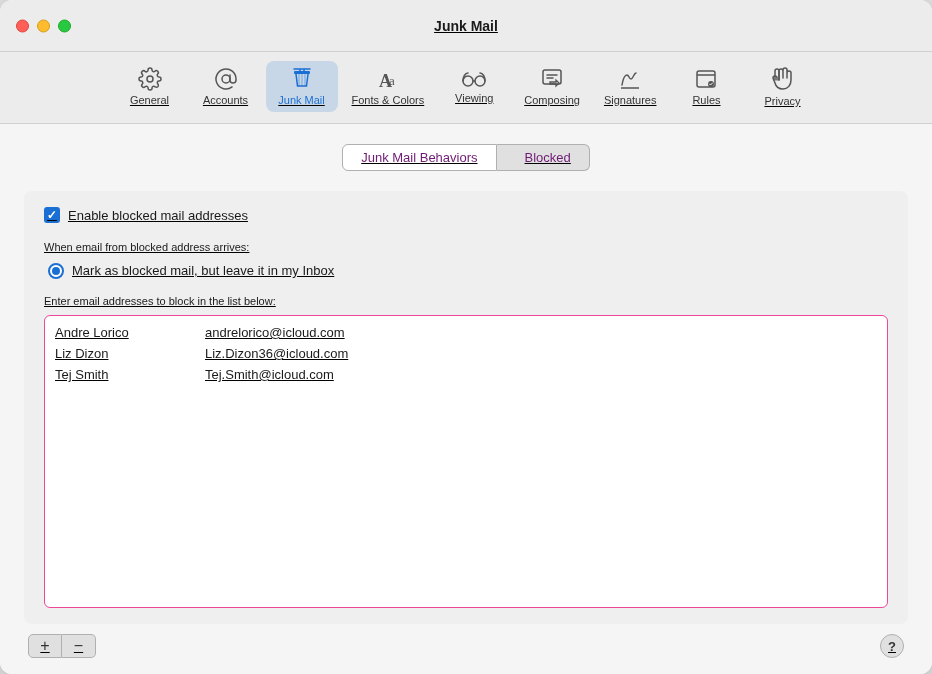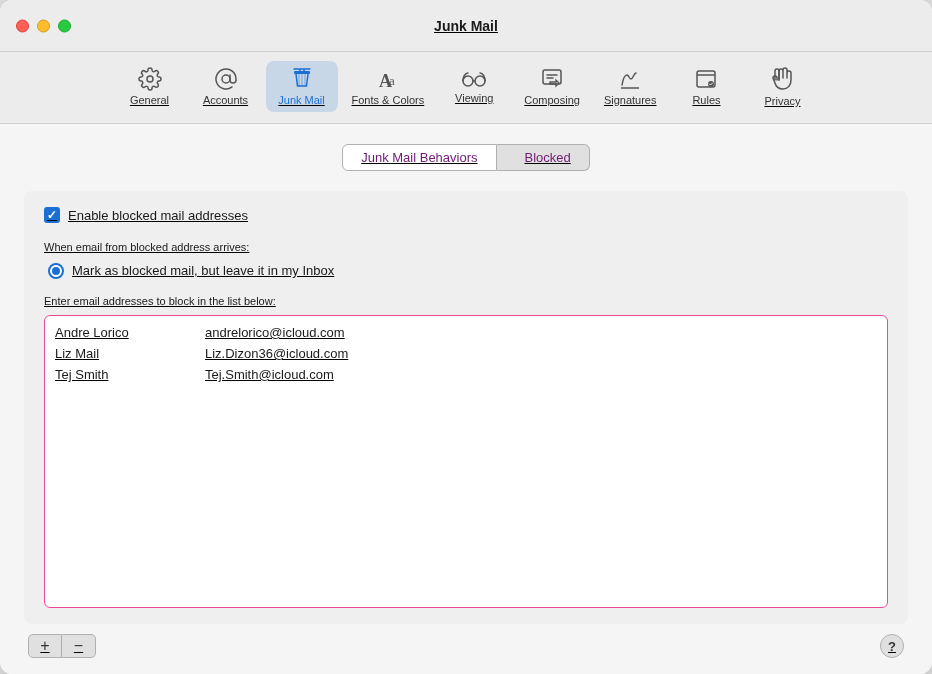--- a/index.html
+++ b/index.html
@@ -433,21 +433,21 @@
       </div>
 
       <div class="enter-label">Enter email addresses to block in the list below:</div>
 
       <div class="email-list">
         <div class="email-row">
           <span class="email-name">Andre Lorico</span>
           <span class="email-addr">andrelorico@icloud.com</span>
         </div>
         <div class="email-row">
-          <span class="email-name">Liz Mail</span>
+          <span class="email-name">Liz Dizon</span>
           <span class="email-addr">Liz.Dizon36@icloud.com</span>
         </div>
         <div class="email-row">
           <span class="email-name">Tej Smith</span>
           <span class="email-addr">Tej.Smith@icloud.com</span>
         </div>
       </div>
     </div>
 
     <div class="bottom-bar">

